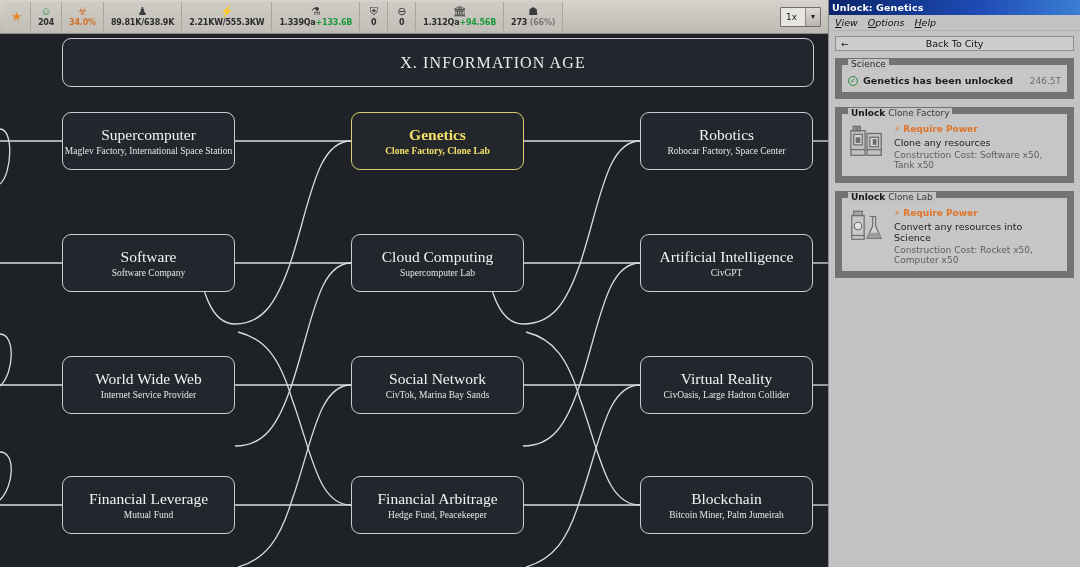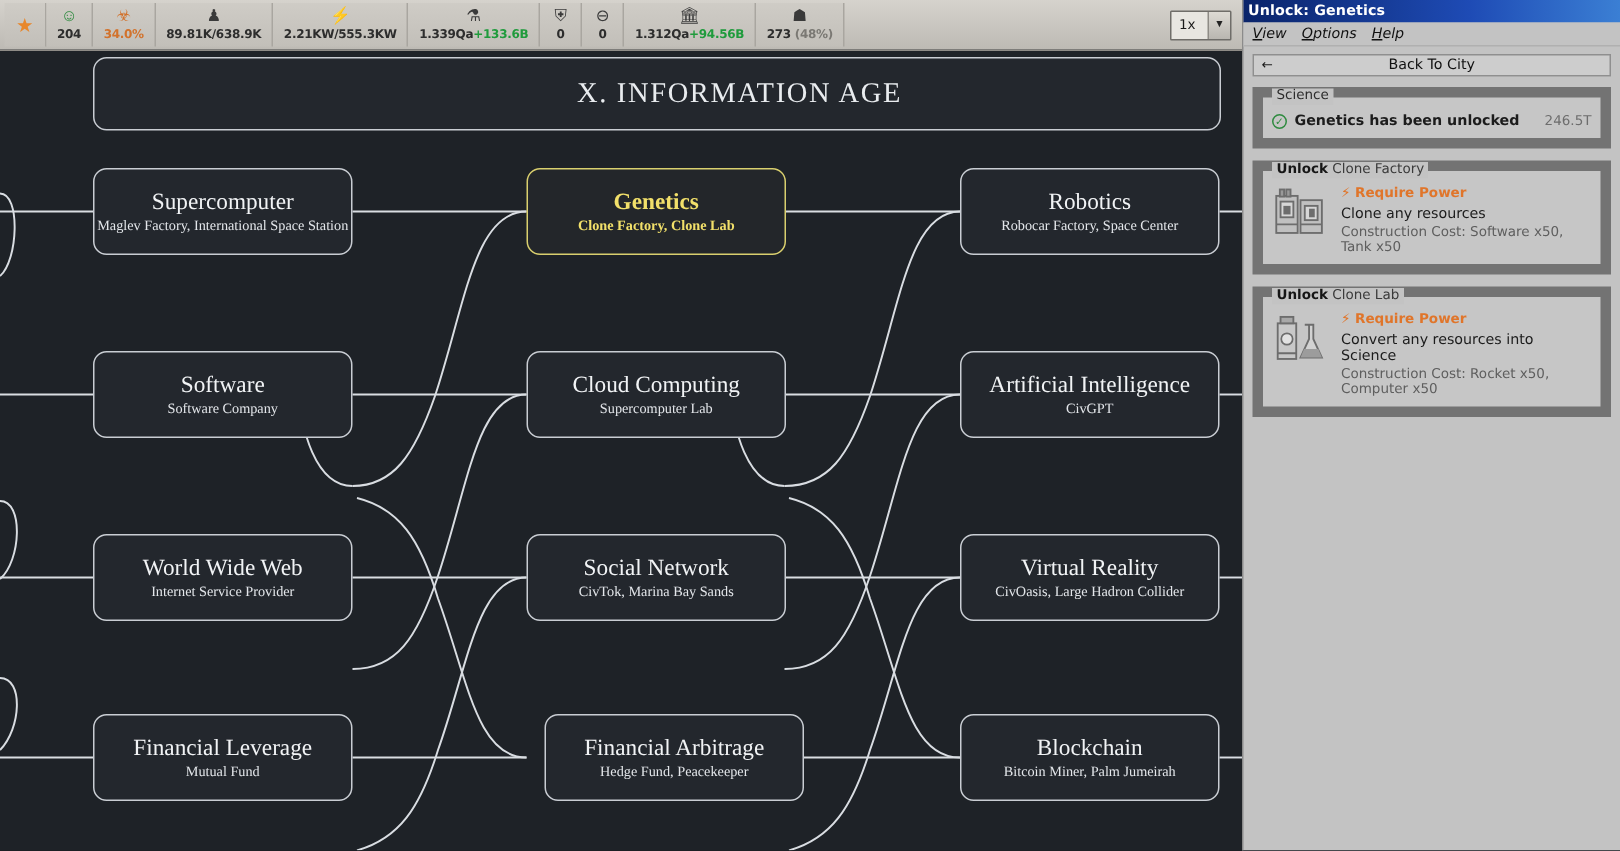--- a/index.html
+++ b/index.html
@@ -70,21 +70,21 @@
 
   #era-banner {
     position: absolute; left: 62px; top: 4px;
     width: 752px; height: 49px;
     border: 1px solid #c9cdd3; border-radius: 9px;
     background: #23272d;
     display: flex; align-items: center; justify-content: center;
   }
   #era-title {
     font-family: "Liberation Serif", serif;
-    font-size: 19px; color: #e9ecef;
+    font-size: 16px; color: #e9ecef;
     letter-spacing: 1.1px; padding-left: 110px;
   }
 
   .node {
     position: absolute; width: 173px; height: 58px;
     border: 1px solid #c9cdd3; border-radius: 9px;
     background: #23272d;
     display: flex; flex-direction: column;
     align-items: center; justify-content: center;
   }
@@ -230,21 +230,21 @@
       <div class="tb-cell">
         <div class="tb-ico" style="color:#3a3a3a;">🏛</div>
         <div class="tb-val">
           <span>1.312Qa</span><span class="gain">+94.56B</span>
         </div>
       </div>
       <div class="tb-cell">
         <div class="tb-ico" style="color:#3a3a3a;">☗</div>
         <div class="tb-val">
           <span>273</span>
-          <span class="muted">(48%)</span>
+          <span class="muted">(66%)</span>
         </div>
       </div>
       <div class="tb-cell tb-spacer"></div>
       <div class="tb-select">
         <div class="sel-val">1x</div>
         <div class="sel-arrow">▼</div>
       </div>
     </div>
 
     <div id="tree">
@@ -328,21 +328,21 @@
       </div>
       <div class="node" style="left:640px; top:322px;">
         <div class="n-title">Virtual Reality</div>
         <div class="n-sub">CivOasis, Large Hadron Collider</div>
       </div>
 
       <div class="node" style="left:62px;  top:442px;">
         <div class="n-title">Financial Leverage</div>
         <div class="n-sub">Mutual Fund</div>
       </div>
-      <div class="node" style="left:351px; top:442px;margin-left:12px;">
+      <div class="node" style="left:351px; top:442px;">
         <div class="n-title">Financial Arbitrage</div>
         <div class="n-sub">Hedge Fund, Peacekeeper</div>
       </div>
       <div class="node" style="left:640px; top:442px;">
         <div class="n-title">Blockchain</div>
         <div class="n-sub">Bitcoin Miner, Palm Jumeirah</div>
       </div>
 
     </div>
   </div>

